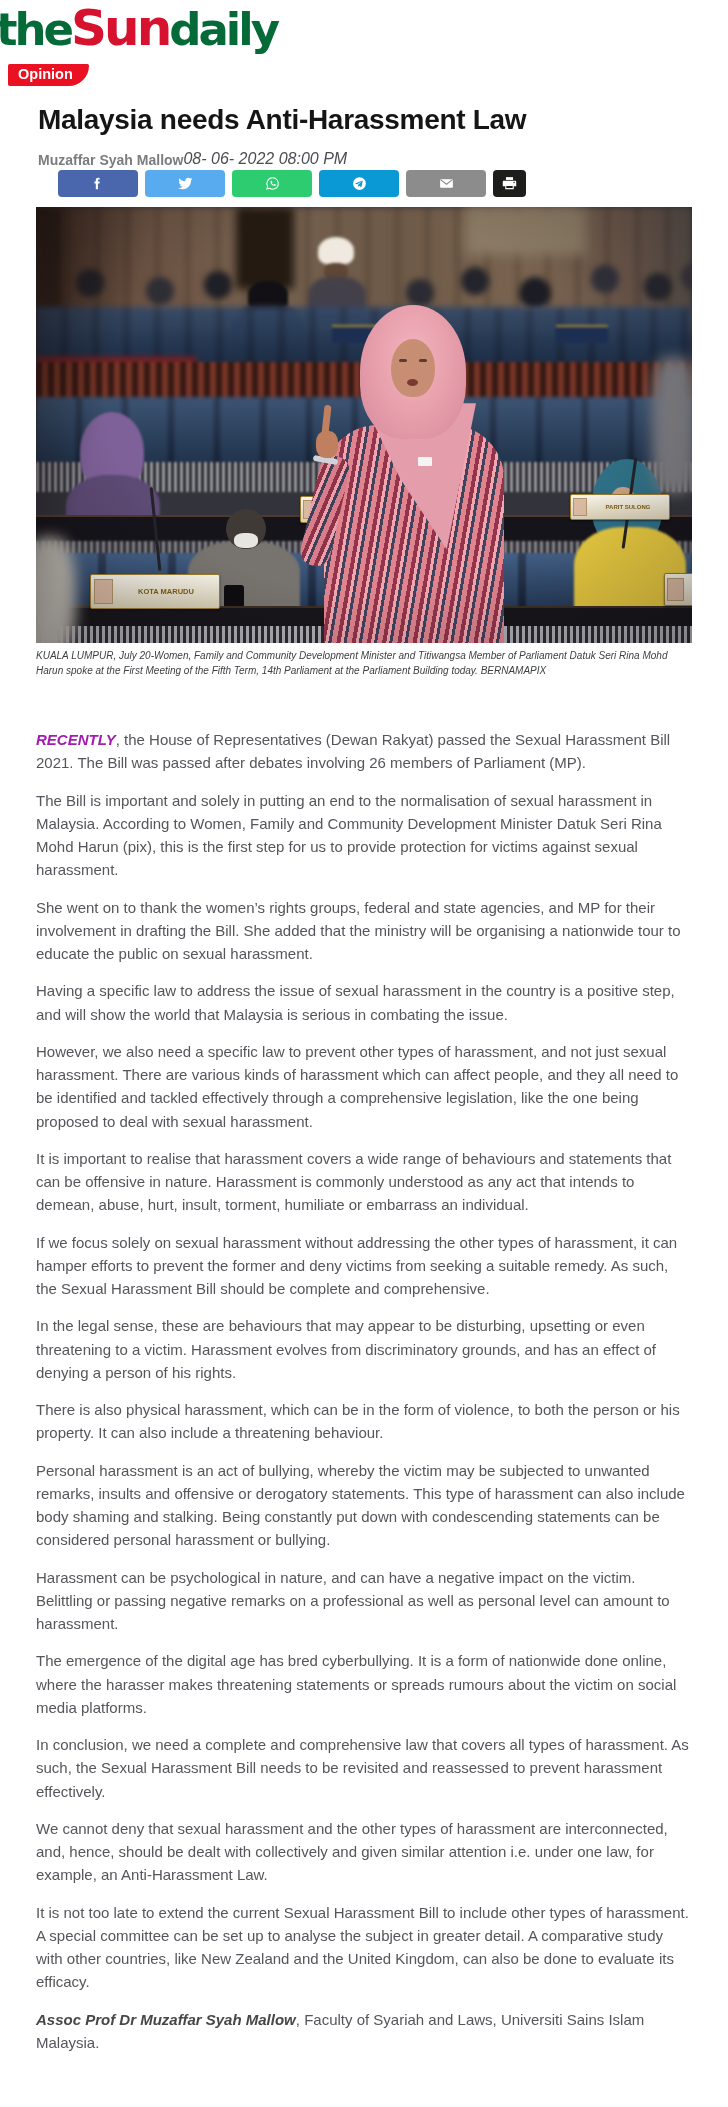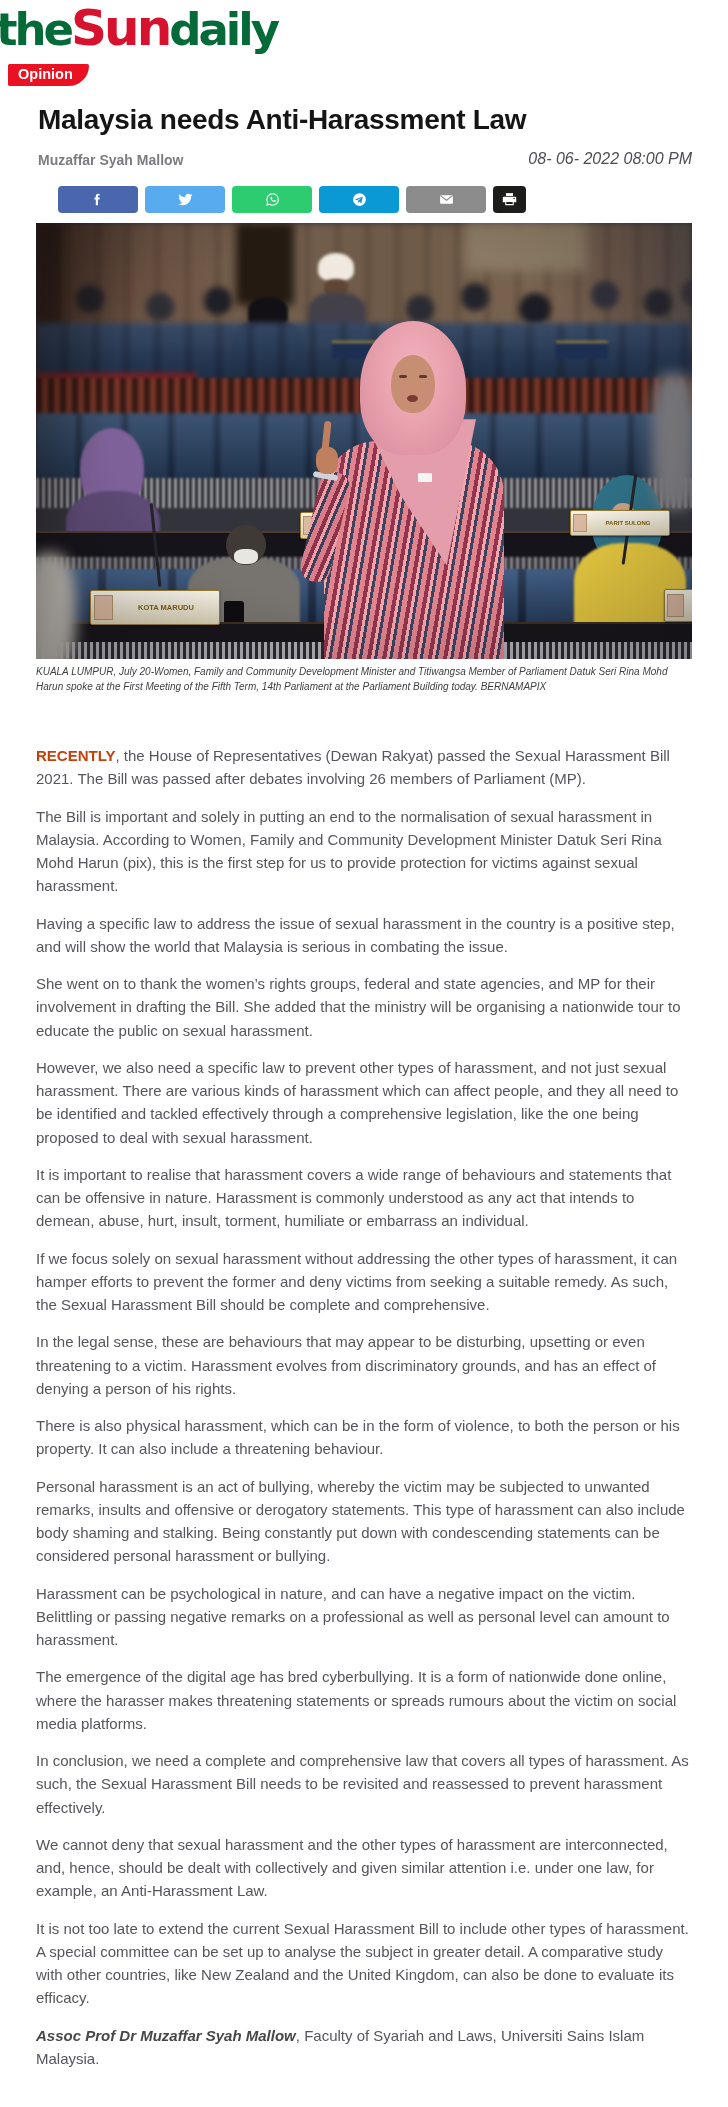--- a/index.html
+++ b/index.html
@@ -9,21 +9,21 @@
   .masthead { padding:0; margin-left:-4px; height:56px; overflow:hidden; }
   .logo { font-family:"DejaVu Sans", sans-serif; font-weight:800; font-size:45px; letter-spacing:-3px; line-height:56px; cursor:pointer; }
   .logo .sun { font-size:50px; }
   .badge { display:inline-block; margin:8px 0 0 8px; padding:2px 16px 4px 10px;
            border-radius:2px 2px 24px 2px; color:#ffffff; font-weight:bold; font-size:14.5px; cursor:pointer; }
 
   
   .content { margin:0 36px; }
   h1.title { margin:18px 0 14px 2px; font-size:28px; line-height:1.15; font-weight:800;
              color:#151515; letter-spacing:-0.3px; font-family:"Liberation Sans", sans-serif; }
-  .byline { display:flex; justify-content:space-between; align-items:flex-end; margin:0 0 18px 2px; }
+  .byline { display:flex; align-items:flex-end; margin:0 0 2px 2px; }
   .author { font-weight:bold; font-size:14px; color:#7b7c7f; }
   .pubdate { font-style:italic; font-size:16px; color:#4c4d52; }
 
   
   .share-row { display:flex; gap:7px; margin:0 0 10px 22px; }
   .share-btn { border:none; width:80px; height:27px; border-radius:4px; display:flex;
                align-items:center; justify-content:center; cursor:pointer; padding:0; }
   .share-btn.print { width:33px; }
   .share-btn svg { width:17px; height:17px; display:block; }
 
@@ -117,21 +117,21 @@
   .fig-bracelet { left:-11px; top:152px; width:25px; height:6px; background:#d2d2d8; border-radius:3px; transform:rotate(10deg); }
   .fig-badge { left:94px; top:152px; width:14px; height:9px; background:#f4f4f2; border-radius:1px; }
   .ph-vignette { inset:0; z-index:8; pointer-events:none;
     background: radial-gradient(ellipse at 50% 45%, rgba(0,0,0,0) 55%, rgba(14,10,14,.28) 100%),
                 linear-gradient(105deg, rgba(18,8,4,.45), rgba(0,0,0,0) 16%); }
 
   
   .caption { margin-top:5px; font-size:10px; font-style:italic; color:#3f4043; line-height:1.5; }
   .article { margin-top:50px; font-size:15px; line-height:1.55; color:#55565b; }
   .article p { margin:0 0 14px 0; }
-  .lead b { color:#c2410c; }
+  .lead b { color:#a21caf;font-style:italic; }
   .footer-line { margin-top:6px; }
   .fname { font-weight:bold; font-style:italic; color:#474749; }
 </style>
 </head>
 <body>
 
 
 
 <header class="masthead">
   <div class="logo"><span style="color: rgb(4, 106, 56);">the</span><span class="sun" style="color: rgb(215, 18, 46);">Sun</span><span style="color: rgb(4, 106, 56);">daily</span></div>
@@ -268,22 +268,22 @@
     </div>
     <div class="ph-vignette"></div>
   </div>
 
   <p class="caption">KUALA LUMPUR, July 20-Women, Family and Community Development Minister and Titiwangsa Member of Parliament Datuk Seri Rina Mohd Harun spoke at the First Meeting of the Fifth Term, 14th Parliament at the Parliament Building today. BERNAMAPIX</p>
 
   <div class="article">
     <p class="lead"><b>RECENTLY</b><span>, the House of Representatives (Dewan Rakyat) passed the Sexual Harassment Bill 2021. The Bill was passed after debates involving 26 members of Parliament (MP).</span></p>
     <div id="paras">
         <p>The Bill is important and solely in putting an end to the normalisation of sexual harassment in Malaysia. According to Women, Family and Community Development Minister Datuk Seri Rina Mohd Harun (pix), this is the first step for us to provide protection for victims against sexual harassment.</p>
+        <p>She went on to thank the women’s rights groups, federal and state agencies, and MP for their involvement in drafting the Bill. She added that the ministry will be organising a nationwide tour to educate the public on sexual harassment.</p>
         <p>Having a specific law to address the issue of sexual harassment in the country is a positive step, and will show the world that Malaysia is serious in combating the issue.</p>
-        <p>She went on to thank the women’s rights groups, federal and state agencies, and MP for their involvement in drafting the Bill. She added that the ministry will be organising a nationwide tour to educate the public on sexual harassment.</p>
         <p>However, we also need a specific law to prevent other types of harassment, and not just sexual harassment. There are various kinds of harassment which can affect people, and they all need to be identified and tackled effectively through a comprehensive legislation, like the one being proposed to deal with sexual harassment.</p>
         <p>It is important to realise that harassment covers a wide range of behaviours and statements that can be offensive in nature. Harassment is commonly understood as any act that intends to demean, abuse, hurt, insult, torment, humiliate or embarrass an individual.</p>
         <p>If we focus solely on sexual harassment without addressing the other types of harassment, it can hamper efforts to prevent the former and deny victims from seeking a suitable remedy. As such, the Sexual Harassment Bill should be complete and comprehensive.</p>
         <p>In the legal sense, these are behaviours that may appear to be disturbing, upsetting or even threatening to a victim. Harassment evolves from discriminatory grounds, and has an effect of denying a person of his rights.</p>
         <p>There is also physical harassment, which can be in the form of violence, to both the person or his property. It can also include a threatening behaviour.</p>
         <p>Personal harassment is an act of bullying, whereby the victim may be subjected to unwanted remarks, insults and offensive or derogatory statements. This type of harassment can also include body shaming and stalking. Being constantly put down with condescending statements can be considered personal harassment or bullying.</p>
         <p>Harassment can be psychological in nature, and can have a negative impact on the victim. Belittling or passing negative remarks on a professional as well as personal level can amount to harassment.</p>
         <p>The emergence of the digital age has bred cyberbullying. It is a form of nationwide done online, where the harasser makes threatening statements or spreads rumours about the victim on social media platforms.</p>
         <p>In conclusion, we need a complete and comprehensive law that covers all types of harassment. As such, the Sexual Harassment Bill needs to be revisited and reassessed to prevent harassment effectively.</p>
         <p>We cannot deny that sexual harassment and the other types of harassment are interconnected, and, hence, should be dealt with collectively and given similar attention i.e. under one law, for example, an Anti-Harassment Law.</p>

